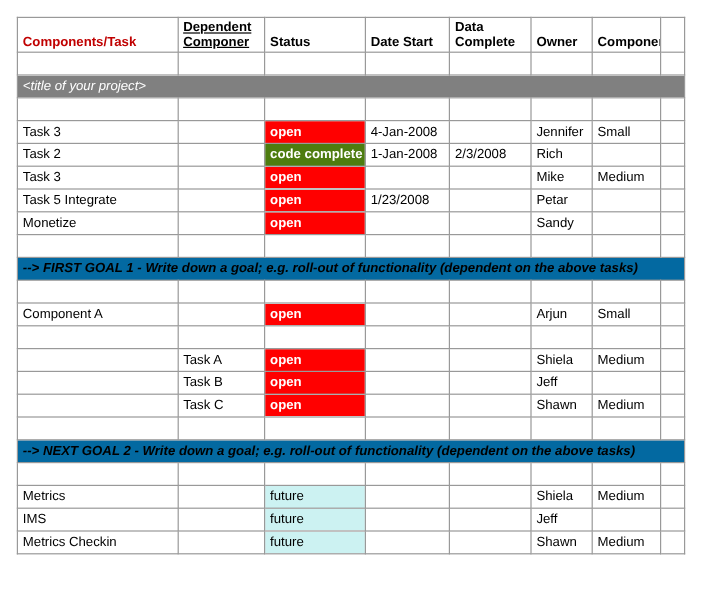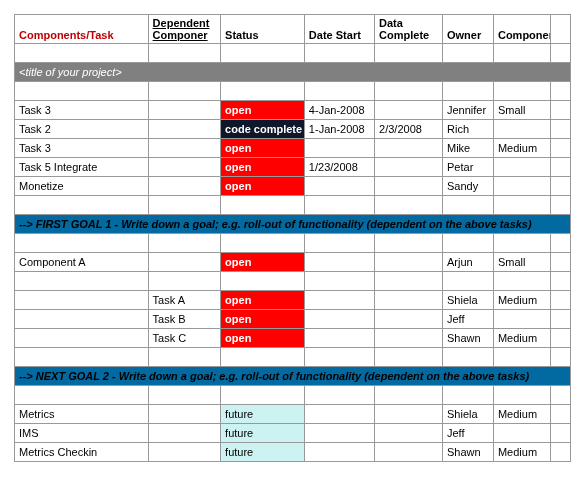--- a/index.html
+++ b/index.html
@@ -47,21 +47,21 @@
     color: #000;
     font-weight: bold;
     font-style: italic;
   }
   .status-open {
     background: #ff0000;
     color: #fff;
     font-weight: bold;
   }
   .status-codecomplete {
-    background: #0f172a;
+    background: #4d7c0f;
     color: #fff;
     font-weight: bold;
   }
   .status-future {
     background: #ccf2f2;
     color: #000;
   }
   col.c1 { width: 118px; }
   col.c2 { width: 64px; }
   col.c3 { width: 74px; }

